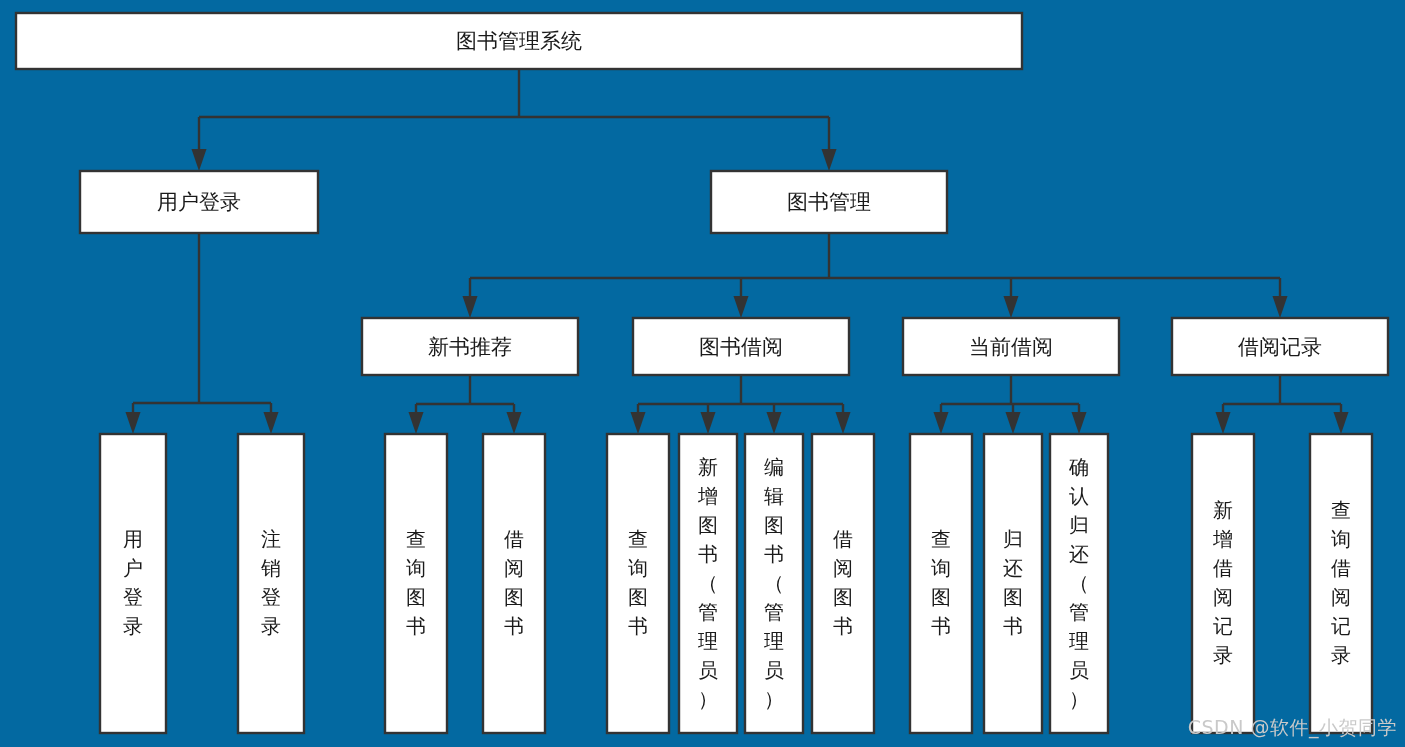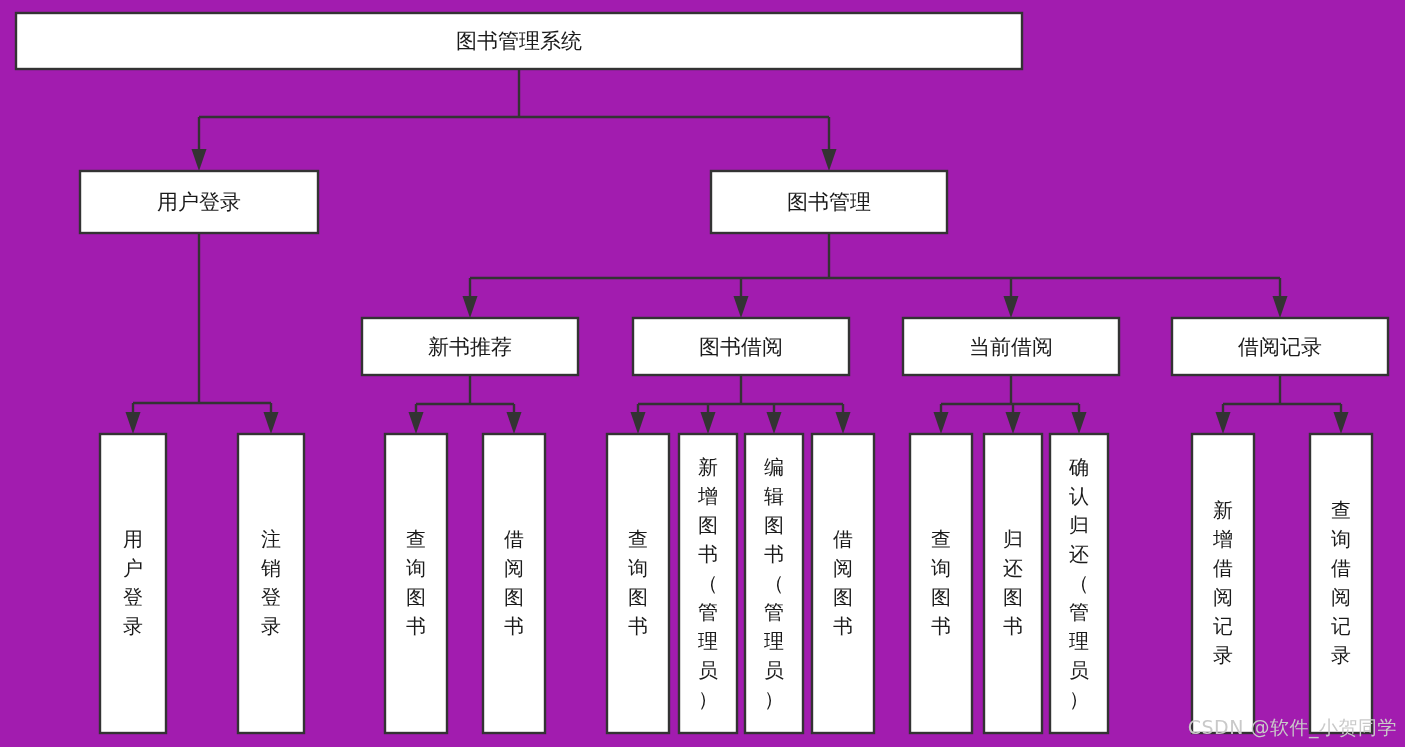--- a/index.html
+++ b/index.html
@@ -11,21 +11,21 @@
   body {
     width: 1405px;
     height: 747px;
     font-family: "DejaVu Sans", "Liberation Sans", sans-serif;
     overflow: hidden;
   }
   #diagram-root {
     position: relative;
     width: 1405px;
     height: 747px;
-    background: #a21caf;
+    background: #0369a1;
   }
   svg.flow-canvas {
     position: absolute;
     left: 0;
     top: 0;
     width: 1405px;
     height: 747px;
     display: block;
   }
   .node-box {

